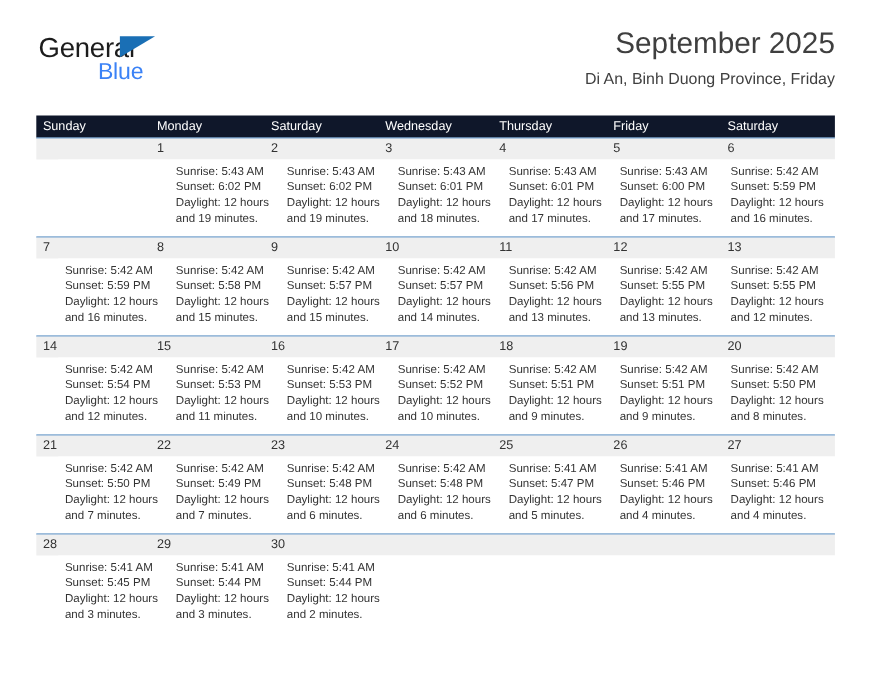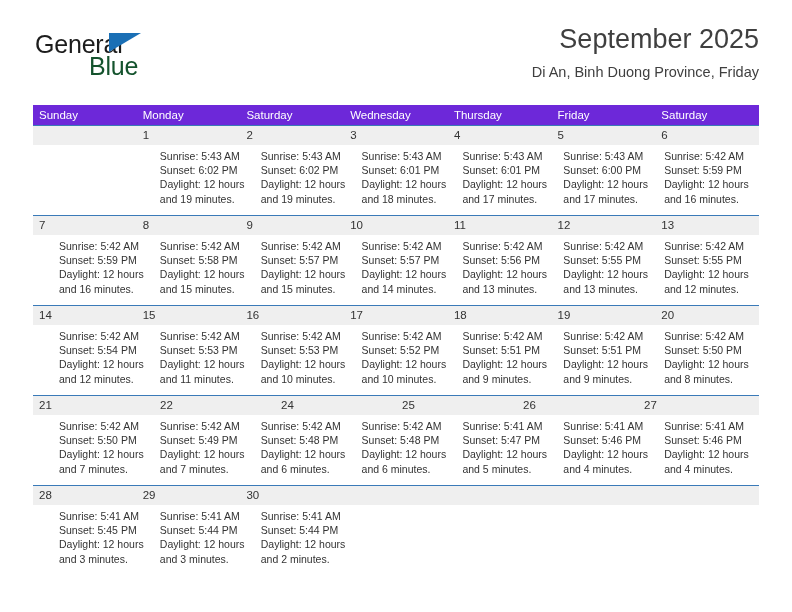--- a/index.html
+++ b/index.html
@@ -44,23 +44,23 @@
     font-weight: 400;
     color: #1c1c1c;
     letter-spacing: -0.2px;
     line-height: 28px;
     font-family: "Liberation Sans", sans-serif;
   }
   .brand-blue {
     position: absolute;
     left: 56px;
     top: 22px;
-    font-size: 25px;
+    font-size: 21px;
     font-weight: 400;
-    color: #14532d;
+    color: #3b82f6;
     letter-spacing: -0.2px;
     line-height: 28px;
     font-family: "Liberation Sans", sans-serif;
   }
   .brand-triangle {
     position: absolute;
     left: 76px;
     top: 3px;
     width: 0;
     height: 0;
@@ -92,21 +92,21 @@
 
   
   .calendar {
     position: absolute;
     left: 33px;
     top: 105px;
     width: 726px;
   }
   .weekday-row {
     display: flex;
-    background: #6d28d9;
+    background: #0f172a;
     height: 20px;
   }
   .weekday {
     flex: 1 1 0;
     color: #ffffff;
     font-size: 11.5px;
     line-height: 20px;
     padding-left: 6px;
     box-sizing: border-box;
     white-space: nowrap;
@@ -347,20 +347,21 @@
           <div class="line">Daylight: 12 hours</div>
           <div class="line">and 8 minutes.</div>
         </div>
       </div>
     </div>
 
     <div class="week">
       <div class="week-numbers">
         <div class="daynum">21</div>
         <div class="daynum">22</div>
+        <div class="daynum">23</div>
         <div class="daynum">24</div>
         <div class="daynum">25</div>
         <div class="daynum">26</div>
         <div class="daynum">27</div>
       </div>
       <div class="week-bodies">
         <div class="daycell">
           <div class="line">Sunrise: 5:42 AM</div>
           <div class="line">Sunset: 5:50 PM</div>
           <div class="line">Daylight: 12 hours</div>

